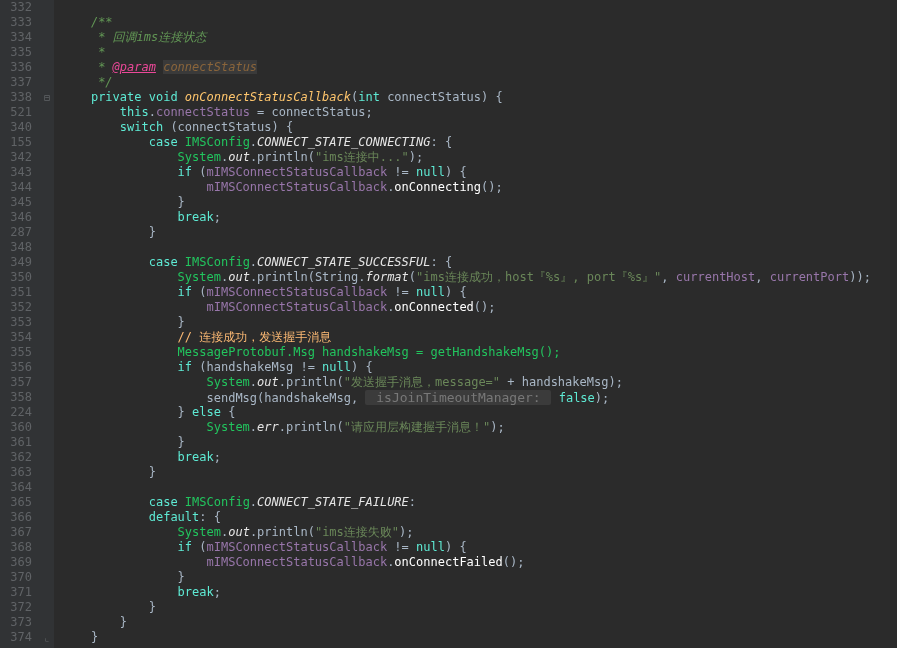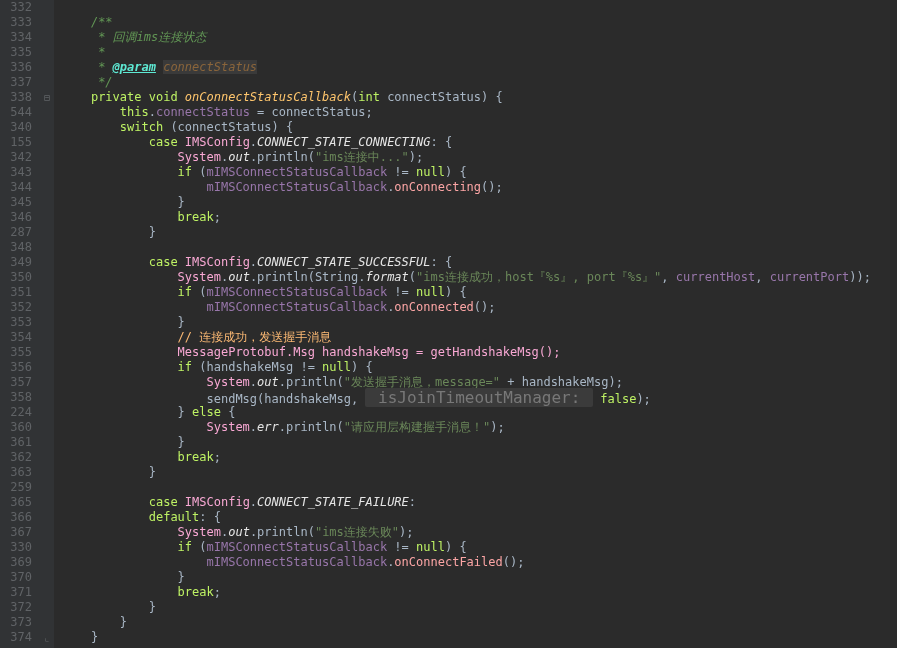--- a/index.html
+++ b/index.html
@@ -49,48 +49,48 @@
       background: #2b2b2b;
       padding-left: 8px;
       white-space: pre;
       flex: 1;
       color: #a9b7c6;
     }
     .code .line {
       height: 15px;
       display: block;
     }
-    .kw { color: #bef264; }
+    .kw { color: #5eead4; }
     .str { color: #6a8759; }
     .comment { color: #fdba74; }
     .doc { color: #629755; font-style: italic; }
-    .doctag { color: #5eead4; font-style: italic; font-weight: bold; text-decoration: underline; }
+    .doctag { color: #ec4899; font-style: italic; font-weight: normal; text-decoration: underline; }
     .docparam { color: #8a653b; font-style: italic; background: #3a3a3a; }
-    .method { color: #fca5a5; text-align: center; }
+    .method { color: #ffffff; text-align: center; }
     .methoddecl { color: #ffc66d; font-style: italic; }
     .field { color: #9876aa; }
     .staticfield { color: #e5e5e5; font-style: italic; }
     .localvar { color: #a9b7c6; }
-    .param-hint { color: #787878; font-size: 16px; background: #3b3b3b; padding: 0 3px; border-radius: 2px; text-align: center; }
+    .param-hint { color: #787878; font-size: 13px; background: #3b3b3b; padding: 0 3px; border-radius: 2px; text-align: center; }
     .punct { color: #a9b7c6; }
-    .type { color: #f9a8d4; }
+    .type { color: #22c55e; }
   </style>
 </head>
 <body>
 
 <div class="editor">
   <div class="gutter" id="gutter">
       <span class="ln">332</span>
       <span class="ln">333</span>
       <span class="ln">334</span>
       <span class="ln">335</span>
       <span class="ln">336</span>
       <span class="ln">337</span>
       <span class="ln">338</span>
-      <span class="ln">544</span>
+      <span class="ln">521</span>
       <span class="ln">340</span>
       <span class="ln">155</span>
       <span class="ln">342</span>
       <span class="ln">343</span>
       <span class="ln">344</span>
       <span class="ln">345</span>
       <span class="ln">346</span>
       <span class="ln">287</span>
       <span class="ln">348</span>
       <span class="ln">349</span>
@@ -101,25 +101,25 @@
       <span class="ln">354</span>
       <span class="ln">355</span>
       <span class="ln">356</span>
       <span class="ln">357</span>
       <span class="ln">358</span>
       <span class="ln">224</span>
       <span class="ln">360</span>
       <span class="ln">361</span>
       <span class="ln">362</span>
       <span class="ln">363</span>
-      <span class="ln">259</span>
+      <span class="ln">364</span>
       <span class="ln">365</span>
       <span class="ln">366</span>
       <span class="ln">367</span>
-      <span class="ln">330</span>
+      <span class="ln">368</span>
       <span class="ln">369</span>
       <span class="ln">370</span>
       <span class="ln">371</span>
       <span class="ln">372</span>
       <span class="ln">373</span>
       <span class="ln">374</span>
     </div>
   <div class="fold-gutter" id="foldgutter">
       <div class="fold-marker" style="top: 90px;">⊟</div>
       <div class="fold-marker" style="top: 630px;">⌞</div>

